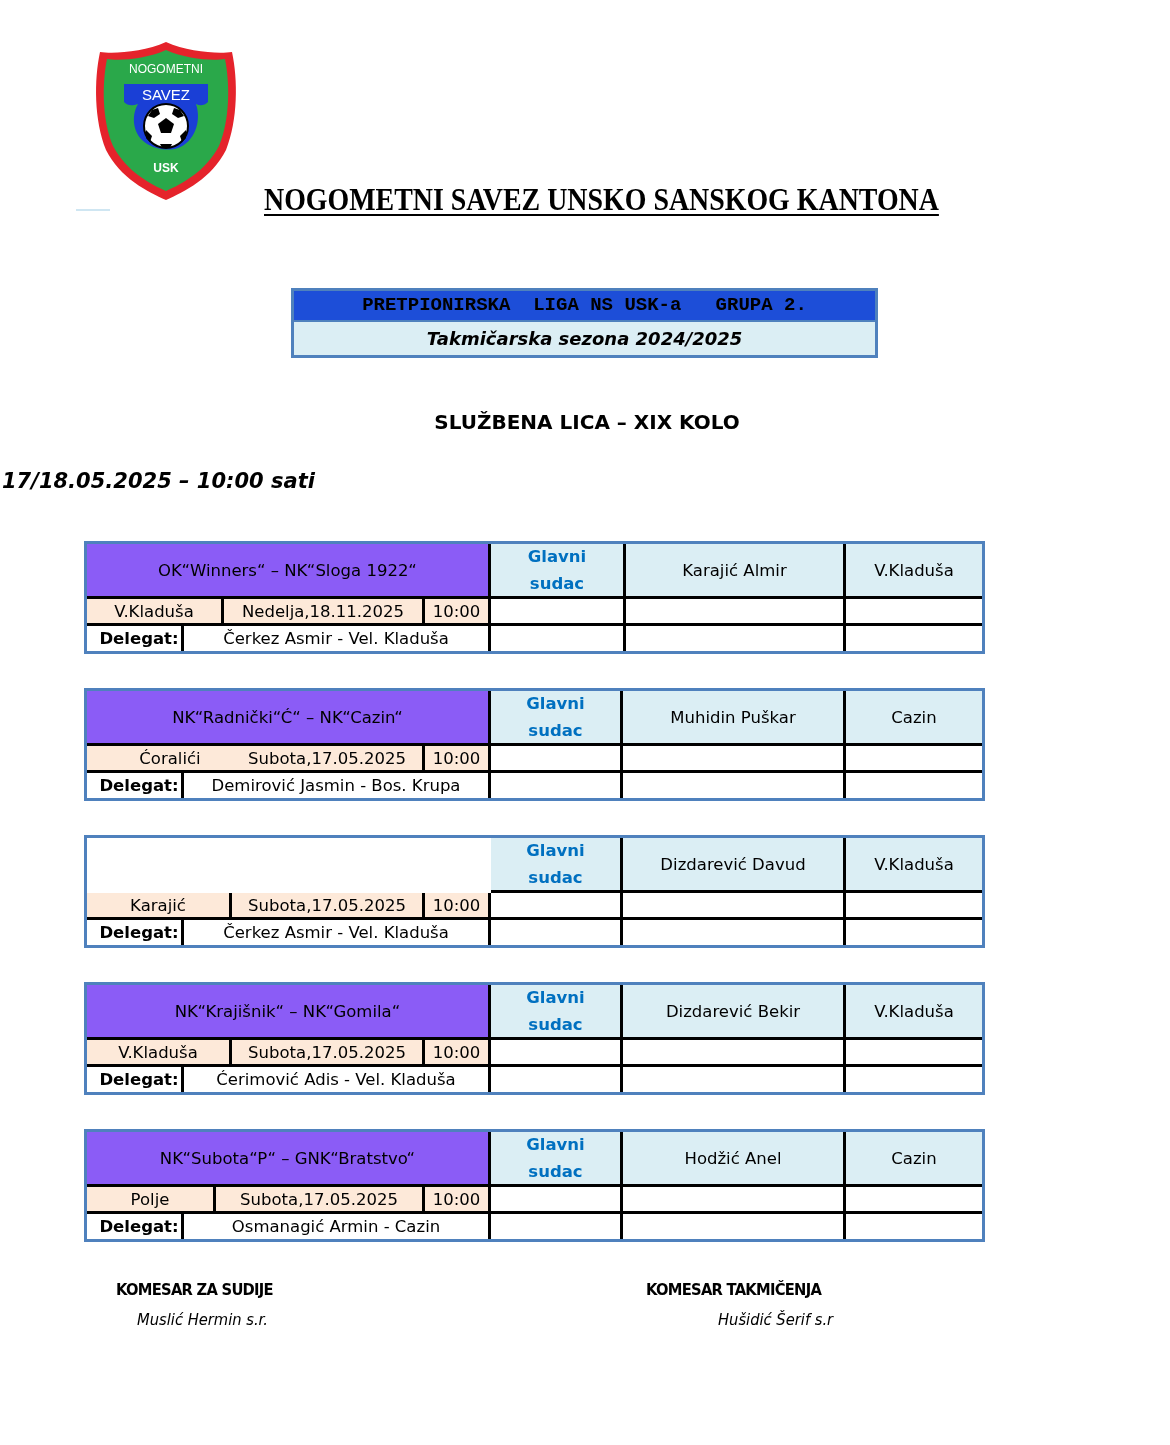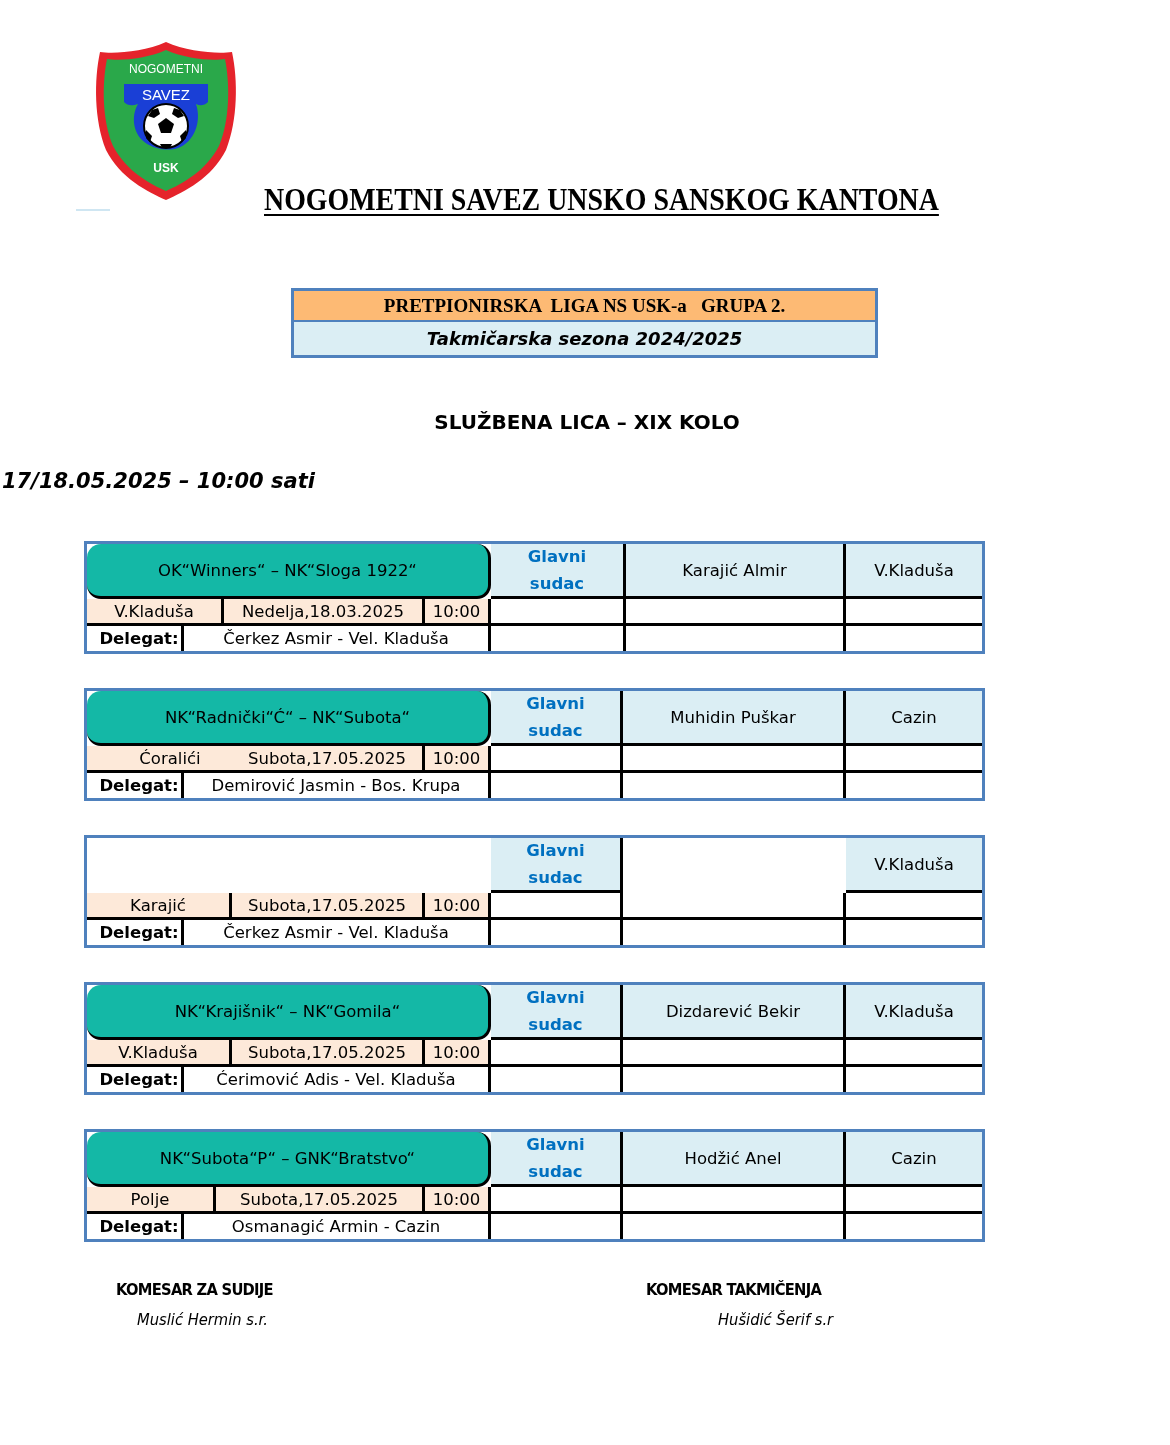--- a/index.html
+++ b/index.html
@@ -4,30 +4,30 @@
 <style>
   html, body { margin: 0; padding: 0; background: #ffffff; }
   body { width: 1170px; height: 1445px; position: relative; font-family: "DejaVu Sans", sans-serif; color: #000; overflow: hidden; }
 
   .logo { position: absolute; left: 92px; top: 40px; width: 148px; height: 162px; }
   .logo-underline { position: absolute; left: 76px; top: 209px; width: 34px; height: 2px; background: #cfe6f2; }
 
   .main-title { position: absolute; left: 264px; top: 182px; font-family: "Liberation Serif", serif; font-weight: bold; font-size: 31px; text-decoration: underline; text-decoration-thickness: 2px; text-underline-offset: 4px; transform: scaleX(0.9); transform-origin: left top; white-space: nowrap; letter-spacing: 0px; }
 
   .league-box { position: absolute; left: 291px; top: 288px; width: 581px; border: 3px solid #4f81bd; }
-  .league-row1 { height: 29px; background: #fdba74; border-bottom: 2px solid #4f81bd; text-align: center; font-family: Liberation Serif, serif; font-weight: bold; font-size: 19px; line-height: 29px; white-space: pre; }
+  .league-row1 { height: 29px; background: #1d4ed8; border-bottom: 2px solid #4f81bd; text-align: center; font-family: Liberation Mono, monospace; font-weight: bold; font-size: 19px; line-height: 29px; white-space: pre; }
   .league-row2 { height: 33px; background: #dbeef4; text-align: center; font-family: "DejaVu Sans", sans-serif; font-style: italic; font-weight: bold; font-size: 18px; line-height: 33px; }
 
   .round-title { position: absolute; left: 0; width: 1170px; top: 410px; text-align: center; font-weight: bold; font-size: 20px; }
   .round-date { position: absolute; left: 0; width: 1170px; top: 469px; text-align: left; font-weight: bold; font-style: italic; font-size: 21px; }
   .round-title span, .round-date span { display: inline-block; transform: translateX(2px); }
 
   .match { position: absolute; left: 84px; width: 901px; height: 113px; border: 3px solid #4f81bd; box-sizing: border-box; background: #fff; }
   .match .cell { position: absolute; box-sizing: border-box; display: flex; align-items: center; justify-content: center; font-size: 16.5px; white-space: nowrap; }
-  .c-teams { left: 0; top: 0; width: 404px; height: 55px; background: #14b8a6; border-right: 3px solid #000; border-bottom: 3px solid #000; border-radius: 14px; }
+  .c-teams { left: 0; top: 0; width: 404px; height: 55px; background: #8b5cf6; border-right: 3px solid #000; border-bottom: 3px solid #000; }
   .c-role { left: 404px; top: 0; height: 55px; background: #dbeef4; border-right: 3px solid #000; border-bottom: 3px solid #000; color: #0070c0; font-weight: bold; text-align: center; line-height: 27px; flex-direction: column; font-size: 16.5px; }
   .c-ref { top: 0; height: 55px; background: #dbeef4; border-right: 3px solid #000; border-bottom: 3px solid #000; }
   .c-refcity { top: 0; height: 55px; background: #dbeef4; border-bottom: 3px solid #000; right: 0; }
   .c-venue { left: 0; top: 55px; height: 27px; background: #fde9d9; border-right: 3px solid #000; border-bottom: 3px solid #000; }
   .c-date { top: 55px; height: 27px; background: #fde9d9; border-right: 3px solid #000; border-bottom: 3px solid #000; }
   .c-time { top: 55px; height: 27px; width: 66px; left: 338px; background: #fde9d9; border-right: 3px solid #000; border-bottom: 3px solid #000; }
   .c-blank { height: 27px; border-right: 3px solid #000; border-bottom: 3px solid #000; }
   .c-blank.r2 { border-bottom: none; height: 25px; }
   .c-blank.last { border-right: none; right: 0; }
   .c-dlabel { left: 0; top: 82px; width: 97px; height: 25px; border-right: 3px solid #000; font-weight: bold; justify-content: flex-start; padding-left: 10px; }
@@ -70,33 +70,33 @@
 <div id="matches">
     <div class="match" style="top:541px">
       <div class="cell c-teams">OK“Winners“ – NK“Sloga 1922“</div>
       <div class="cell c-role" style="width:135px">
         <span>Glavni</span>
         <span>sudac</span>
       </div>
       <div class="cell c-ref" style="left:539px;width:220px">Karajić Almir</div>
       <div class="cell c-refcity" style="width:136px">V.Kladuša</div>
       <div class="cell c-venue" style="width:137px">V.Kladuša</div>
-      <div class="cell c-date" style="left:137px;width:201px">Nedelja,18.03.2025</div>
+      <div class="cell c-date" style="left:137px;width:201px">Nedelja,18.11.2025</div>
       <div class="cell c-time">10:00</div>
       <div class="cell c-blank" style="left:404px;top:55px;width:135px"></div>
       <div class="cell c-blank" style="left:539px;top:55px;width:220px"></div>
       <div class="cell c-blank last" style="top:55px;width:136px"></div>
       <div class="cell c-dlabel">Delegat:</div>
       <div class="cell c-dname">Čerkez Asmir - Vel. Kladuša</div>
       <div class="cell c-blank r2" style="left:404px;top:82px;width:135px"></div>
       <div class="cell c-blank r2" style="left:539px;top:82px;width:220px"></div>
       <div class="cell c-blank r2 last" style="top:82px;width:136px"></div>
     </div>
     <div class="match" style="top:688px">
-      <div class="cell c-teams">NK“Radnički“Ć“ – NK“Subota“</div>
+      <div class="cell c-teams">NK“Radnički“Ć“ – NK“Cazin“</div>
       <div class="cell c-role" style="width:132px">
         <span>Glavni</span>
         <span>sudac</span>
       </div>
       <div class="cell c-ref" style="left:536px;width:223px">Muhidin Puškar</div>
       <div class="cell c-refcity" style="width:136px">Cazin</div>
       <div class="cell c-venue" style="width:169px">Ćoralići</div>
       <div class="cell c-date" style="left:145px;width:193px">Subota,17.05.2025</div>
       <div class="cell c-time">10:00</div>
       <div class="cell c-blank" style="left:404px;top:55px;width:132px"></div>
@@ -106,20 +106,21 @@
       <div class="cell c-dname">Demirović Jasmin - Bos. Krupa</div>
       <div class="cell c-blank r2" style="left:404px;top:82px;width:132px"></div>
       <div class="cell c-blank r2" style="left:536px;top:82px;width:223px"></div>
       <div class="cell c-blank r2 last" style="top:82px;width:136px"></div>
     </div>
     <div class="match" style="top:835px">
       <div class="cell c-role" style="width:132px">
         <span>Glavni</span>
         <span>sudac</span>
       </div>
+      <div class="cell c-ref" style="left:536px;width:223px">Dizdarević Davud</div>
       <div class="cell c-refcity" style="width:136px">V.Kladuša</div>
       <div class="cell c-venue" style="width:145px">Karajić</div>
       <div class="cell c-date" style="left:145px;width:193px">Subota,17.05.2025</div>
       <div class="cell c-time">10:00</div>
       <div class="cell c-blank" style="left:404px;top:55px;width:132px"></div>
       <div class="cell c-blank" style="left:536px;top:55px;width:223px"></div>
       <div class="cell c-blank last" style="top:55px;width:136px"></div>
       <div class="cell c-dlabel">Delegat:</div>
       <div class="cell c-dname">Čerkez Asmir - Vel. Kladuša</div>
       <div class="cell c-blank r2" style="left:404px;top:82px;width:132px"></div>

